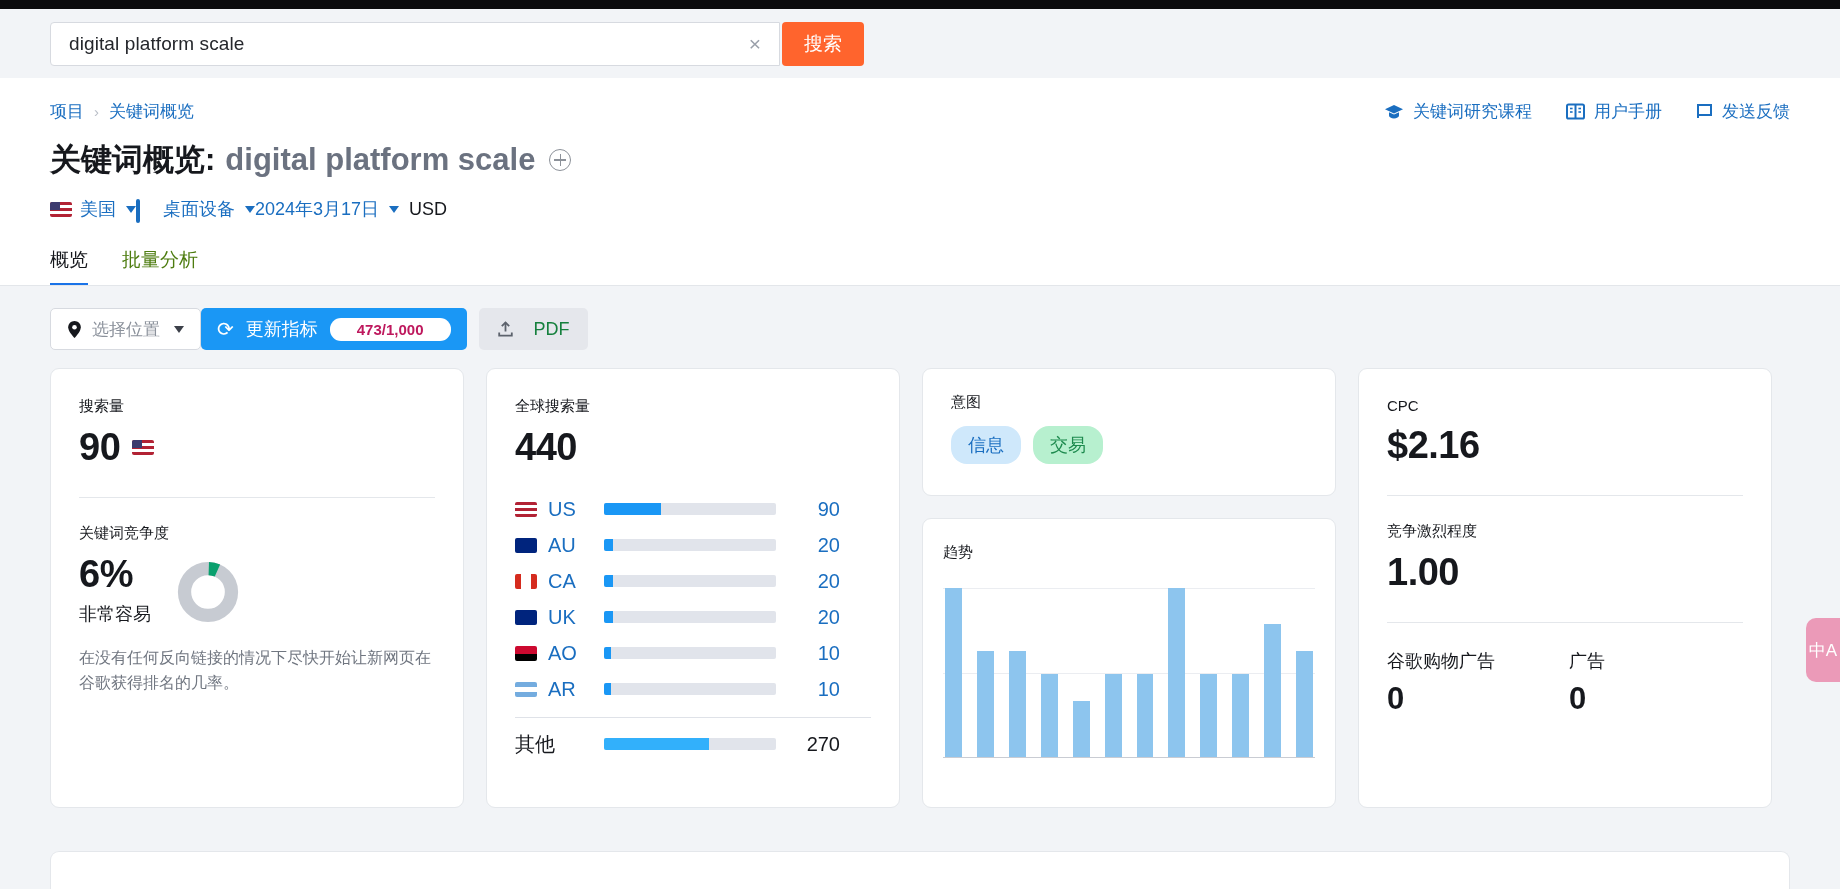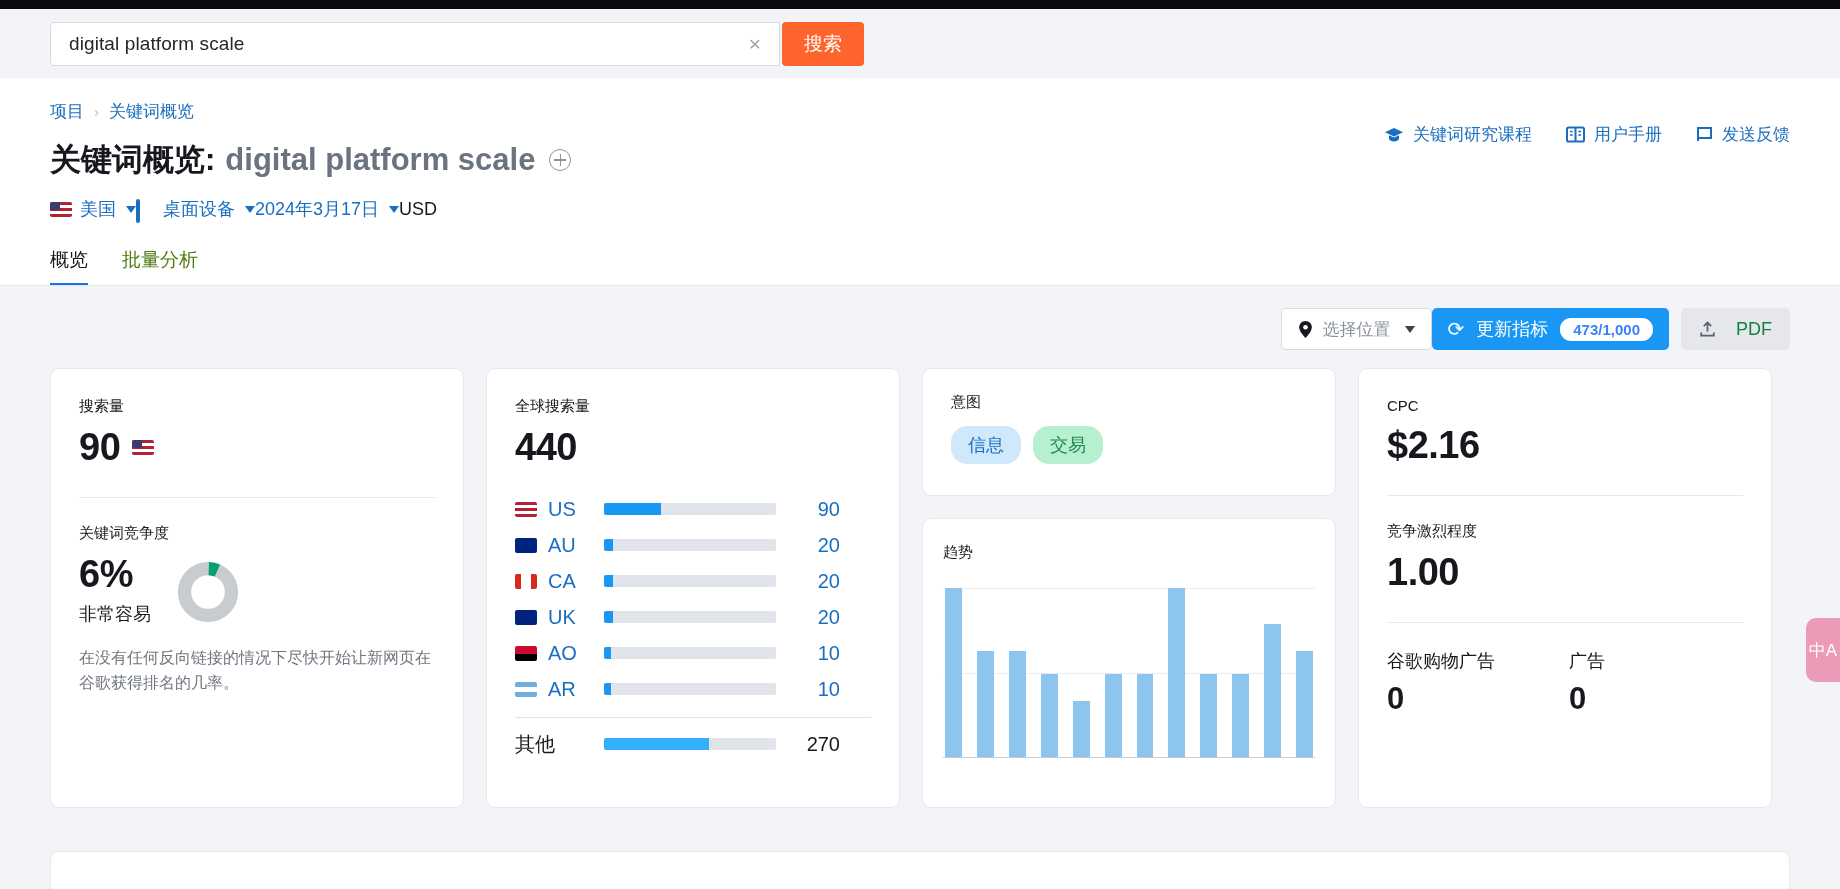--- a/index.html
+++ b/index.html
@@ -66,56 +66,56 @@
     position: relative; overflow: hidden; flex: none;
   }
   .flag-img::after {
     content: ""; position: absolute; left: 0; top: 0; width: 10px; height: 8px; background: #3c3b6e;
   }
   .caret { width: 0; height: 0; border-left: 5.5px solid transparent; border-right: 5.5px solid transparent;
            border-top: 7px solid #1a6ec0; margin-left: 2px; }
   .monitor-icon { width: 19px; height: 16px; position: relative; flex: none; }
   .monitor-icon .scr { width: 19px; height: 13px; border: 2px solid #1a6ec0; border-radius: 2px; }
   .monitor-icon .stand { width: 9px; height: 2px; background: #1a6ec0; margin: 1px auto 0; }
-  .usd { font-size: 18px; color: #16181d; }
+  .usd { font-size: 18px; color: #16181d; margin-left: 10px; }
 
   .hdr-links { position: absolute; right: 50px; top: 22px; display: flex; align-items: center; gap: 34px; }
-  .hdr-link { display: flex; align-items: center; gap: 9px; font-size: 17px; color: #1a6ec0; cursor: pointer; margin-top: 23px; }
+  .hdr-link { display: flex; align-items: center; gap: 9px; font-size: 17px; color: #1a6ec0; cursor: pointer; }
 
   
   .tabs { display: flex; gap: 34px; padding: 0 50px; margin-top: 26px; position: relative; }
   .tab { font-size: 19px; color: #16181d; padding-bottom: 13px; cursor: pointer; position: relative; }
   .tab.inactive { color: #4d7c0f; }
   .tab.active::after {
     content: ""; position: absolute; left: 0; right: 0; bottom: 0; height: 3.5px; background: #1a73e8;
   }
   .tabs-rule { position: absolute; left: 0; right: 0; bottom: 0; height: 1px; background: #e3e6ea; }
 
   
   .content { background: #f2f4f7; padding: 22px 50px 0 50px; height: calc(100% - 172px); }
 
-  .toolbar { display: flex; align-items: center; justify-content: flex-end; }
+  .toolbar { display: flex; align-items: center; justify-content: flex-start; }
   .loc-select {
     display: flex; align-items: center; gap: 10px; background: #fff;
     border: 1px solid #d7dae0; border-radius: 5px; height: 42px; padding: 0 16px;
     cursor: pointer; font-size: 17px; color: #8b919b;
   }
   .pin-icon { width: 15px; height: 19px; position: relative; flex: none; }
   .pin-icon svg { display: block; }
   .caret-gray { width: 0; height: 0; border-left: 5.5px solid transparent; border-right: 5.5px solid transparent;
                 border-top: 7px solid #3c4049; margin-left: 4px; }
 
   .toolbar-right { display: flex; align-items: center; gap: 12px; }
   .update-btn {
     display: flex; align-items: center; gap: 12px; background: #1a97f5; color: #fff;
     border: none; border-radius: 5px; height: 42px; padding: 0 16px; cursor: pointer; font-size: 18px;
   }
   .refresh-ico { font-size: 20px; line-height: 1; }
-  .quota { background: #fff; color: #3b82f6; font-weight: bold; font-size: 15px;
-           border-radius: 11px; padding: 3px 13px; }
+  .quota { background: #fff; color: #be185d; font-weight: bold; font-size: 15px;
+           border-radius: 11px; padding: 3px 27px; }
   .pdf-btn {
     display: flex; align-items: center; gap: 20px; background: #e5e7ec; color: #15803d;
     border: none; border-radius: 5px; height: 42px; padding: 0 18px; cursor: pointer; font-size: 18px;
   }
 
   
   .grid { display: flex; gap: 22px; margin-top: 18px; align-items: flex-start; }
   .card { background: #fff; border: 1px solid #e4e7eb; border-radius: 9px; }
   .col-a { width: 414px; height: 440px; padding: 28px 28px; }
   .col-b { width: 414px; height: 440px; padding: 28px 28px; }

